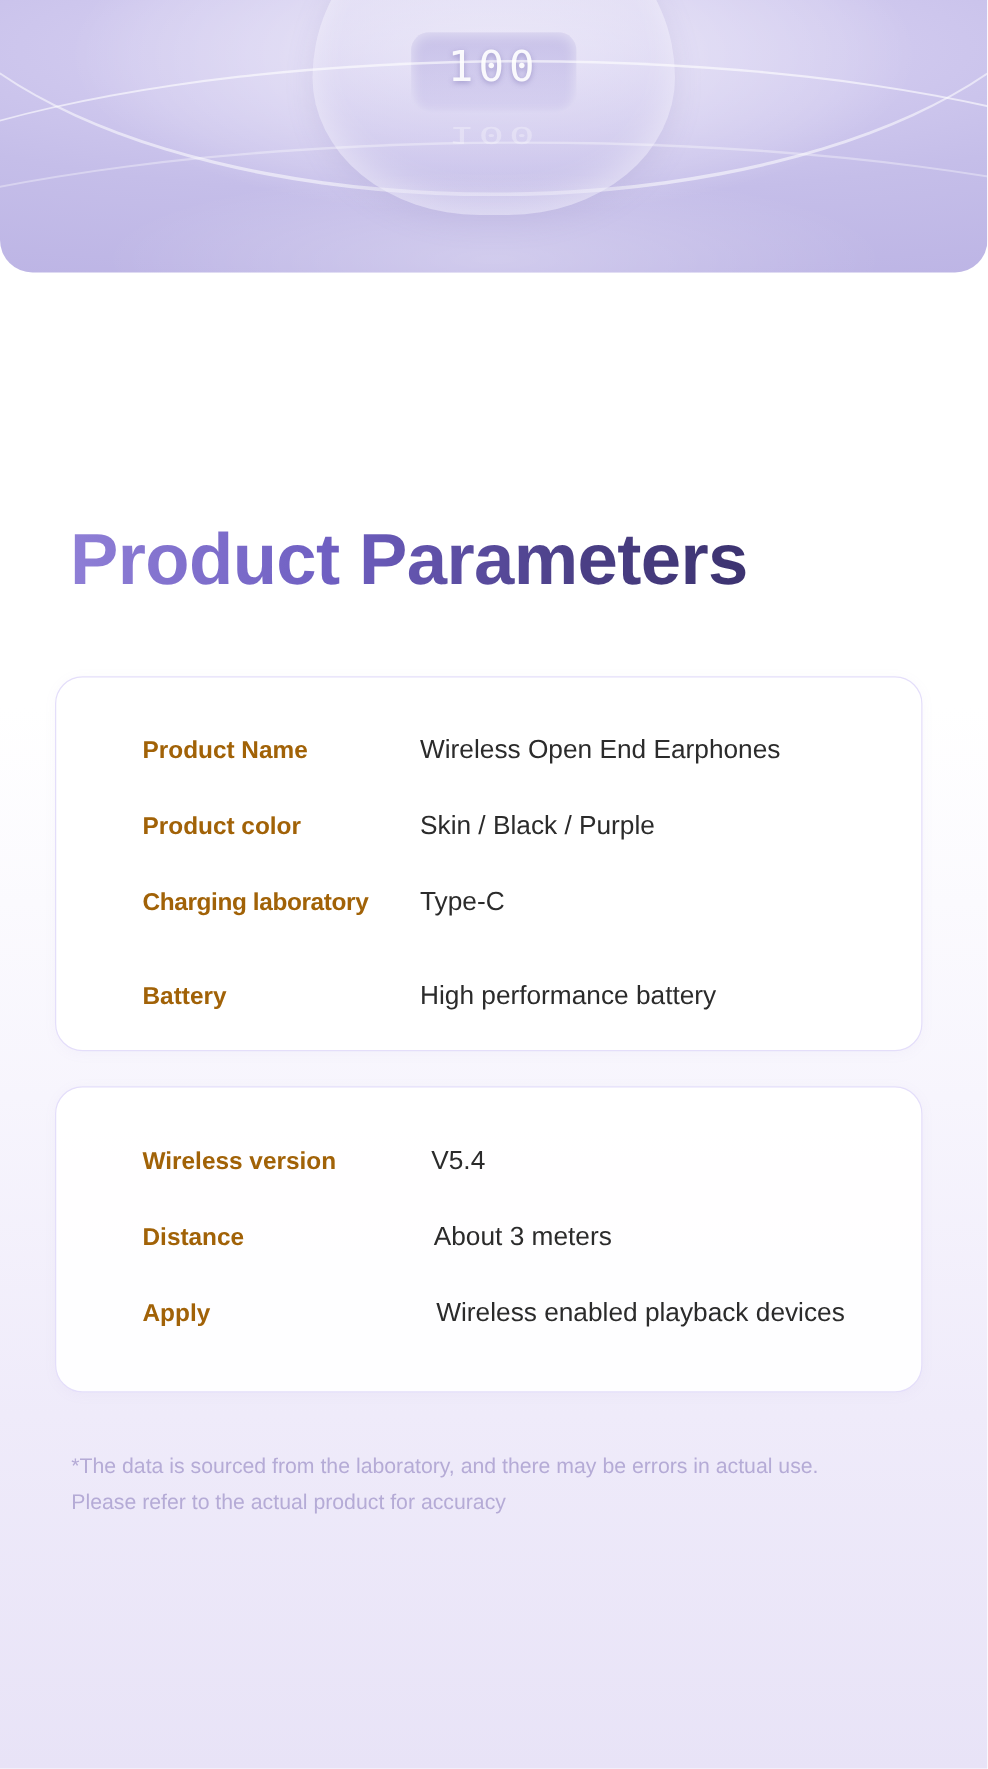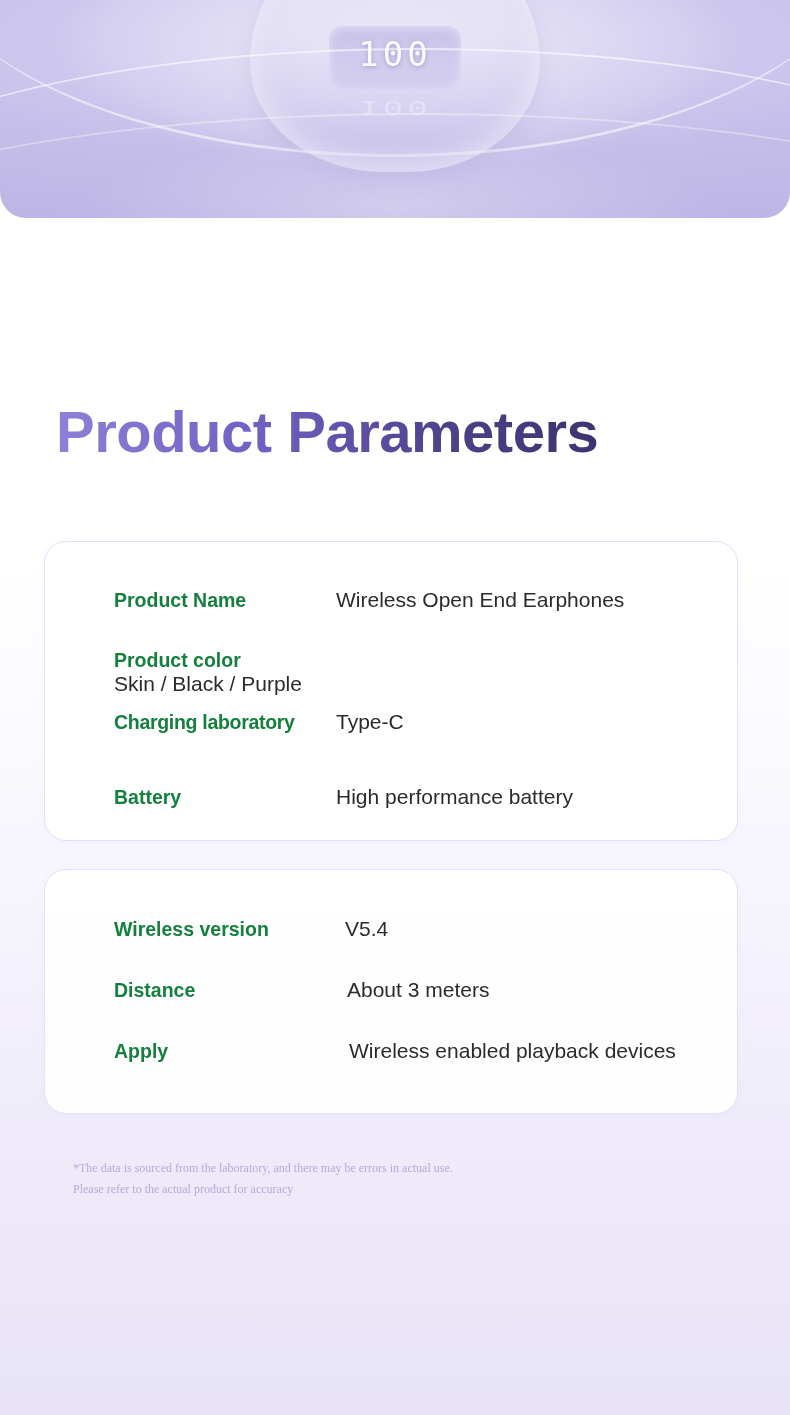--- a/index.html
+++ b/index.html
@@ -102,21 +102,21 @@
     left: -5%; bottom: -40%;
     width: 110%; height: 90%;
     border-radius: 50%;
     background: radial-gradient(closest-side, rgba(255,255,255,0.28), rgba(255,255,255,0) 72%);
   }
 
   
   .title {
     position: absolute;
     left: 56px;
-    top: 398px;
+    top: 414px;
     font-size: 58px;
     font-weight: bold;
     letter-spacing: -0.5px;
     background: linear-gradient(90deg, #8f7fd6 0%, #6f5fc2 38%, #4b3f86 75%, #3c3370 100%);
     -webkit-background-clip: text;
     background-clip: text;
     color: transparent;
     white-space: nowrap;
   }
 
@@ -134,57 +134,56 @@
   #card-2 { top: 869px; height: 245px; padding-left: 28px; }
 
   .row {
     position: absolute;
     display: flex;
     align-items: baseline;
     white-space: nowrap;
   }
   .row .k {
     font-weight: bold;
-    color: #15803d;
+    color: #a16207;
     font-size: 19.5px;
   }
   .row .v {
     color: #2b2b2b;
     font-size: 21px;
   }
 
   
   #card-1 .row { left: 69px; }
   #card-1 .row .k { width: 222px; display: inline-block; }
   #c1r0 { top: 46px; }
-  #c1r1 { top: 107px; flex-direction: column; }
+  #c1r1 { top: 107px; }
   #c1r2 { top: 168px; }
   #c1r3 { top: 243px; }
   #c1r2 .k { letter-spacing: -0.3px; }
 
   
   #card-2 .row { left: 69px; }
   #card-2 .row .k { display: inline-block; }
   #c2r0 { top: 47px; }
   #c2r0 .k { width: 231px; }
   #c2r1 { top: 108px; }
   #c2r1 .k { width: 233px; }
   #c2r2 { top: 169px; }
   #c2r2 .k { width: 235px; }
 
   
   .footnote {
     position: absolute;
-    left: 73px;
+    left: 57px;
     top: 1158px;
     width: 640px;
     color: #b5abd6;
-    font-size: 12px;
+    font-size: 17px;
     line-height: 1.72;
-    font-family: Liberation Serif, serif;
   }
   .footnote div { white-space: nowrap; }
 </style>
 </head>
 <body>
 
 <div class="page">
 
   <div class="hero">
     <div class="glow-a"></div>

